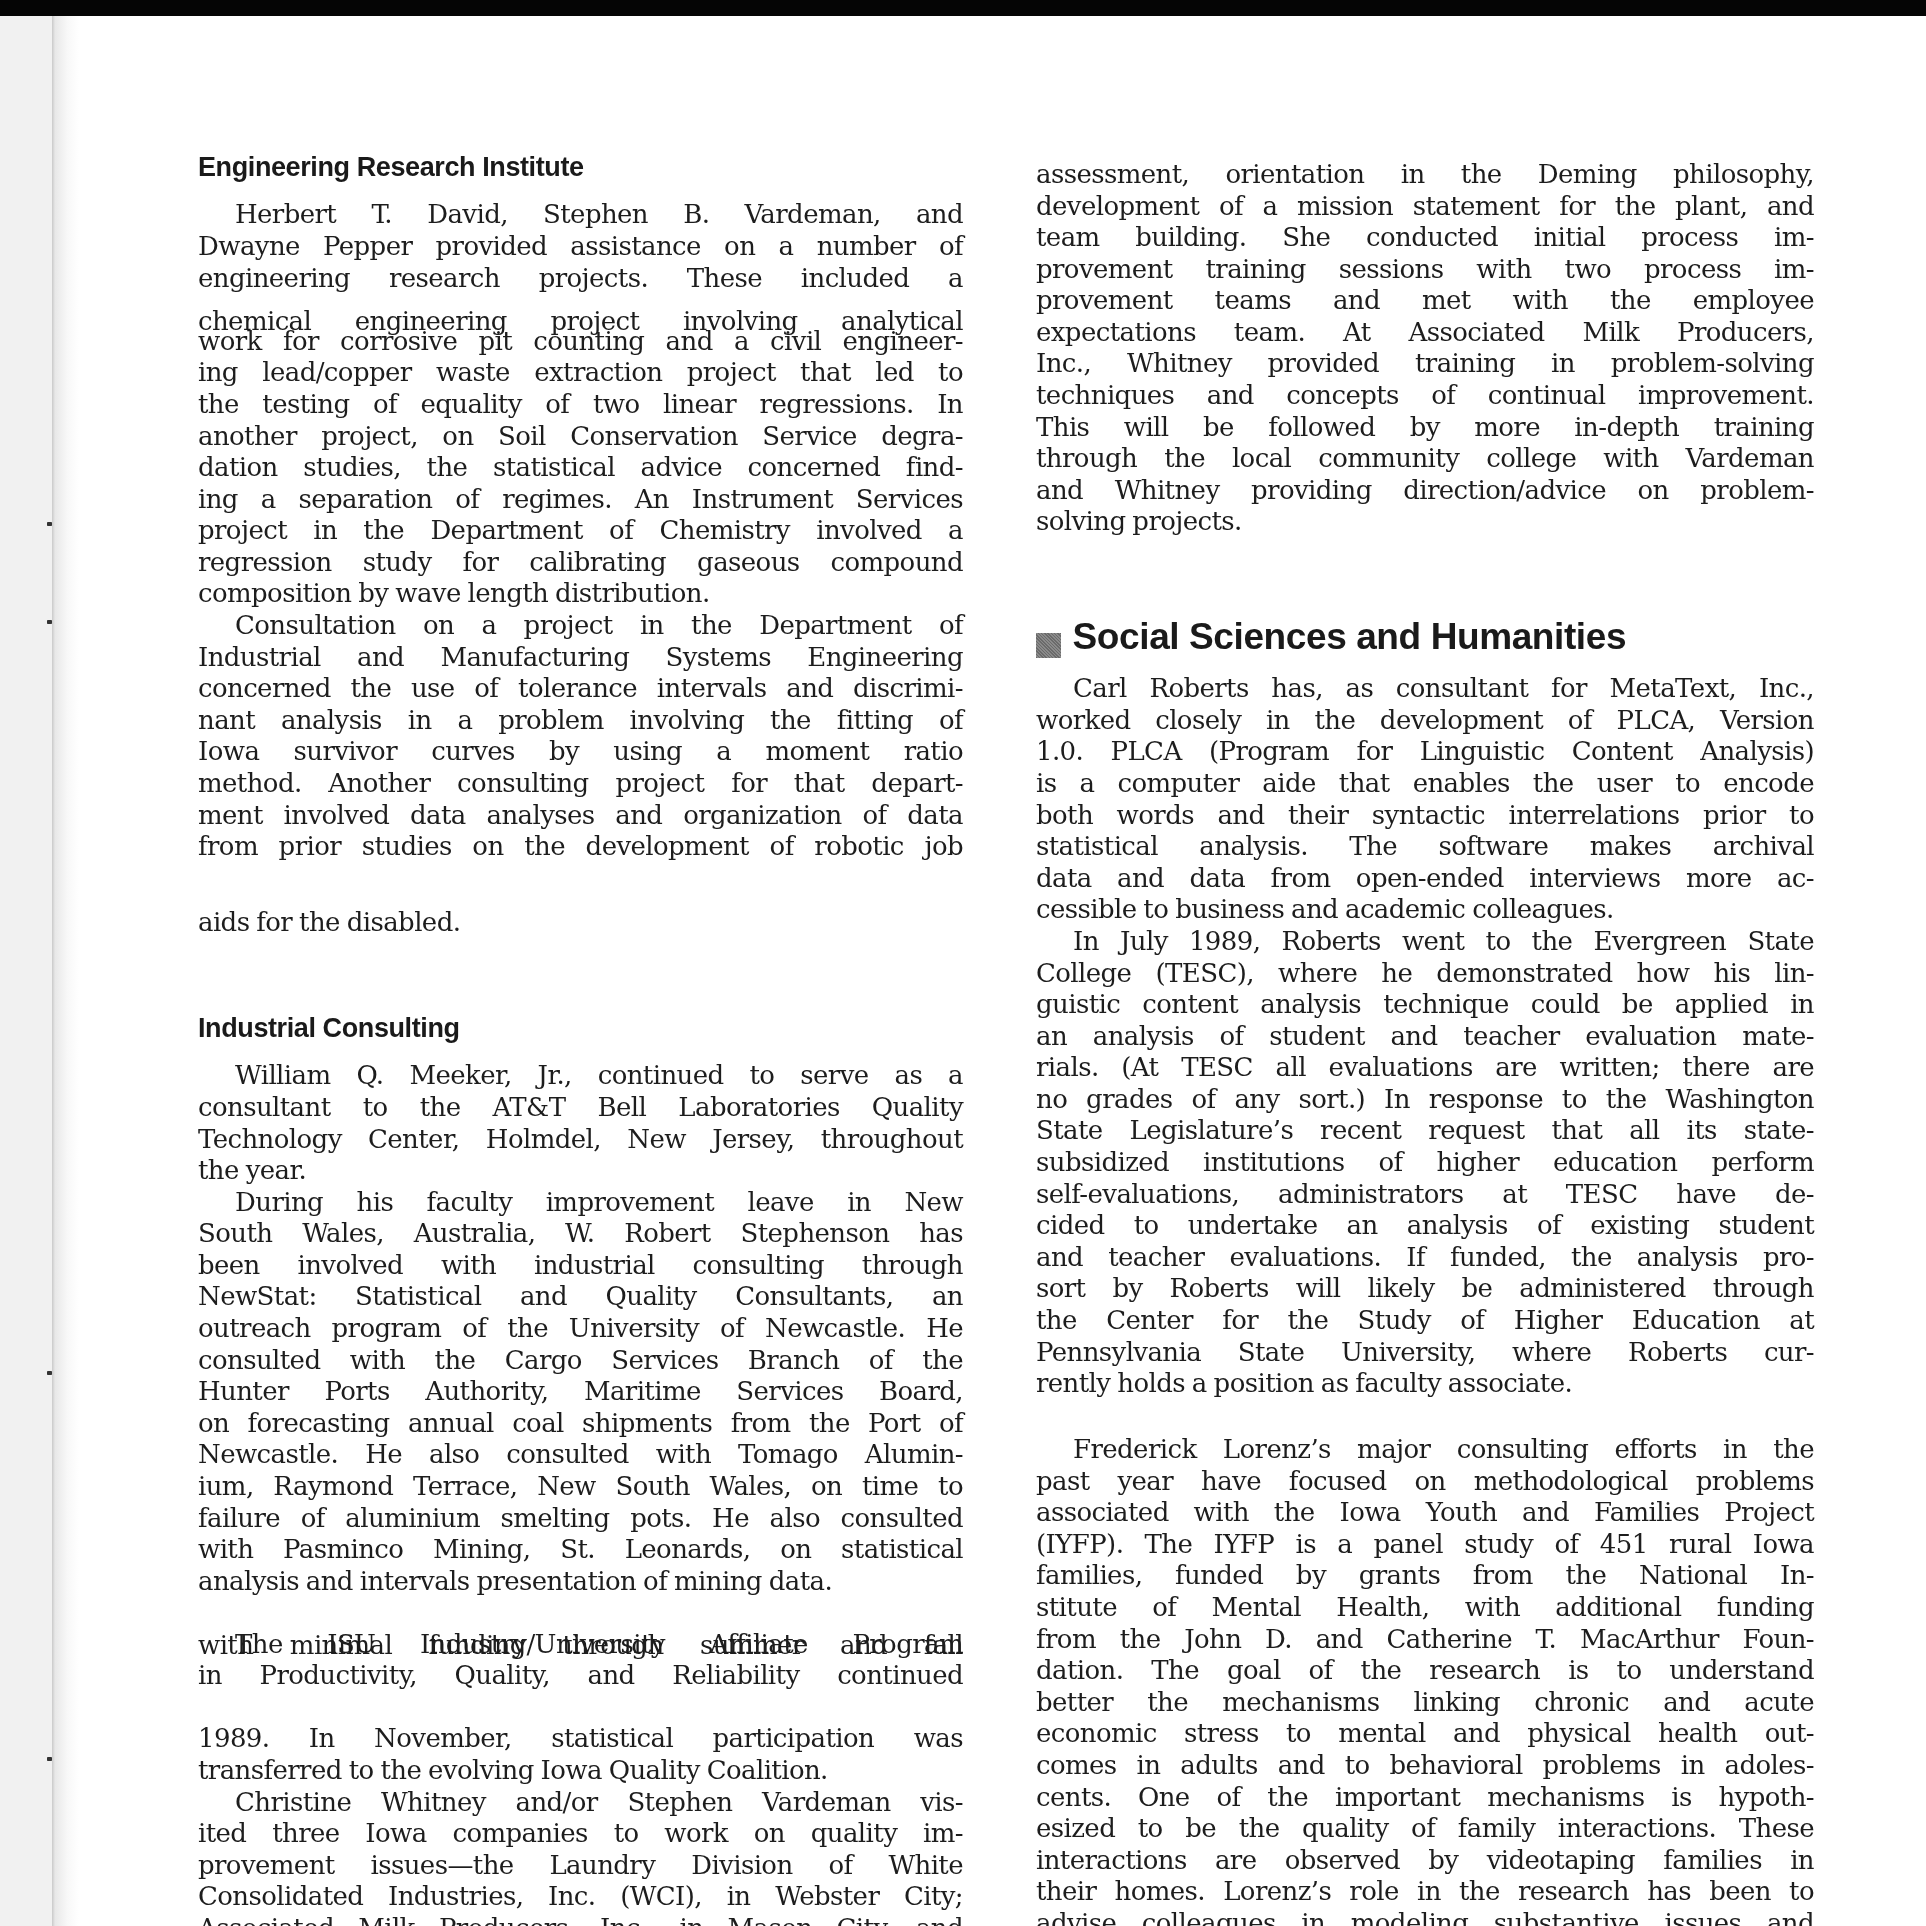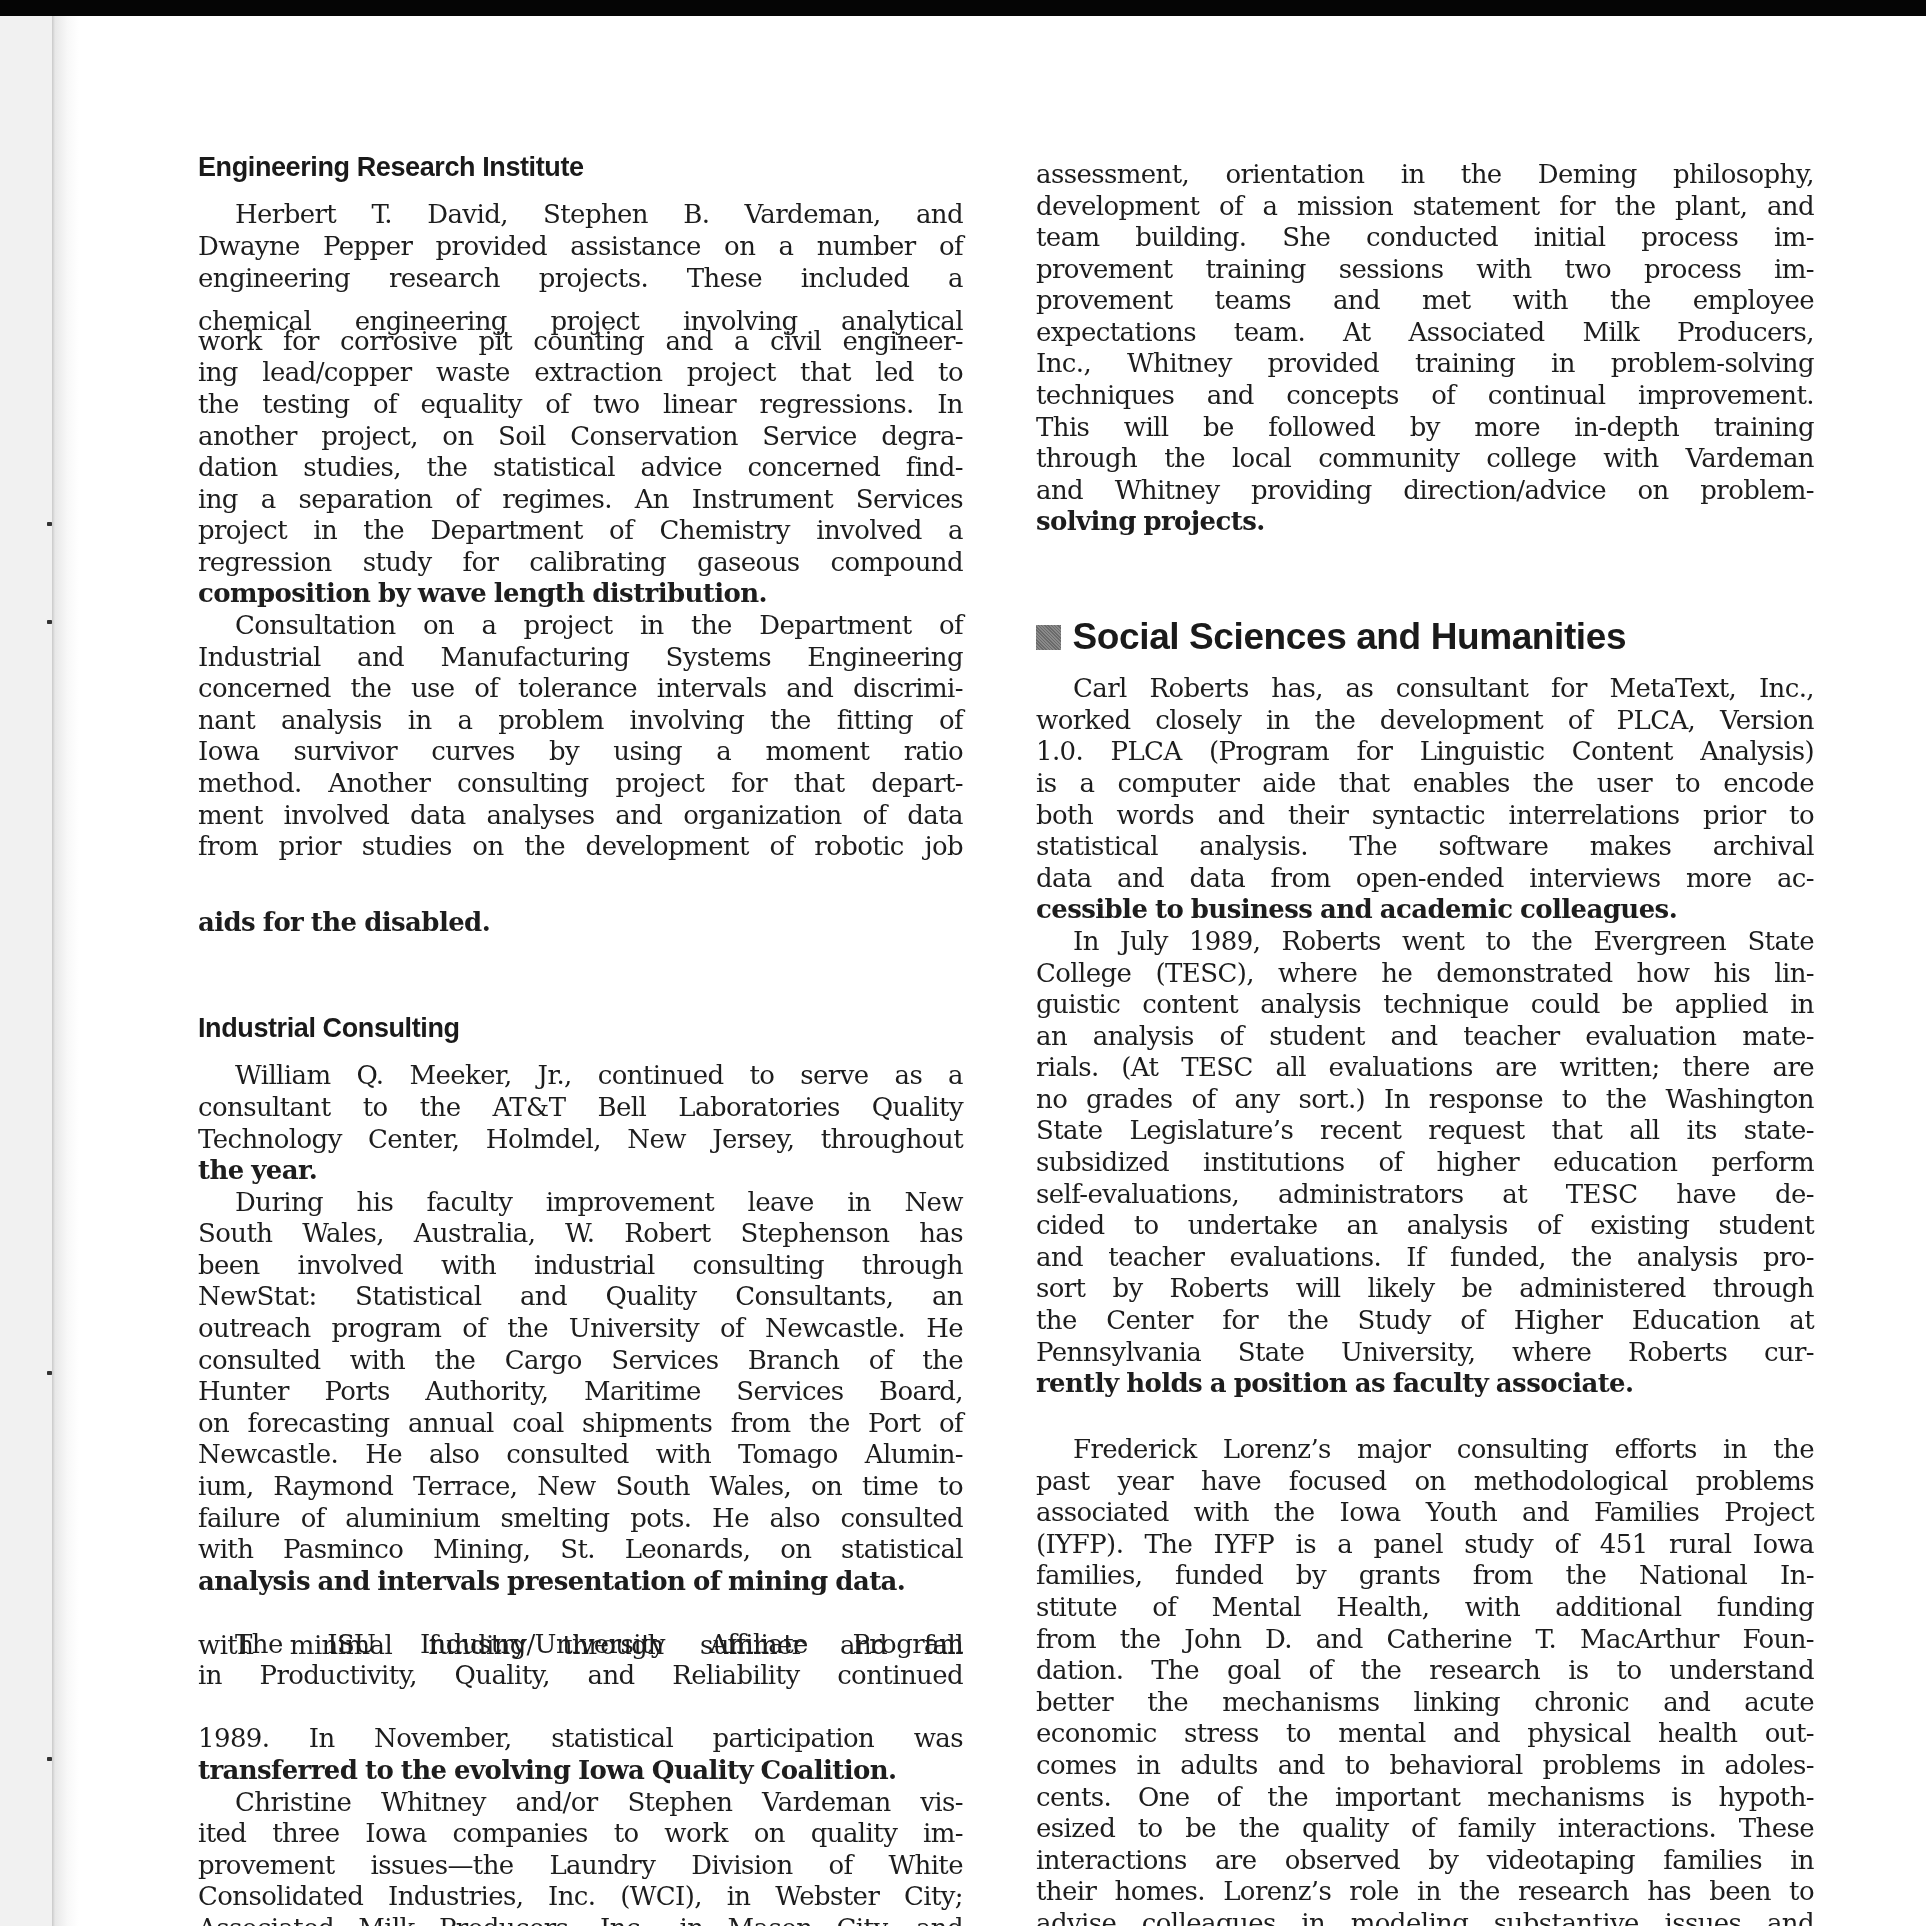--- a/index.html
+++ b/index.html
@@ -8,26 +8,26 @@
   .gutter { position:absolute; left:0; top:16px; width:52px; height:2526px; background:#f1f1f1; }
   .gutter-shadow { position:absolute; left:52px; top:16px; width:27px; height:2526px;
     background:linear-gradient(to right, #c9c9c9 0px, #e8e8e8 3.1px, #f8f8f8 15.4px, #ffffff 27px); }
   .tick { position:absolute; left:47px; width:5.4px; height:3.9px; background:#333; border-radius:0.8px; }
   .col { position:absolute; top:0; }
   .col-left { left:198px; width:765px; }
   .col-right { left:1036px; width:778px; }
   .line { position:absolute; left:0; right:0; height:32px; white-space:nowrap; overflow:visible;
     font-family:"DejaVu Serif", serif; font-size:26px; line-height:32px; color:#1d1d1d;
     text-align:justify; text-align-last:justify; letter-spacing:-0.6px; word-spacing:-0.8px; }
-  .line.last { text-align-last:left;font-weight:bold; }
+  .line.last { text-align-last:left; }
   .line.indent { padding-left:37px; }
   .subhead { position:absolute; left:0; font-family:"Liberation Sans", sans-serif; font-weight:bold;
     font-size:27px; color:#1a1a1a; letter-spacing:-0.4px; white-space:nowrap; }
   .sechead { position:absolute; left:0; font-family:"Liberation Sans", sans-serif; font-weight:bold;
-    font-size:37px; color:#1a1a1a; letter-spacing:-0.4px; white-space:nowrap; display:flex; align-items:center; }
+    font-size:37px; color:#1a1a1a; letter-spacing:-0.4px; white-space:nowrap; display:flex; align-items:flex-end; }
   .sec-square { width:25px; height:25px; background:#777; margin-right:11.6px; display:inline-block;
     background-image:repeating-linear-gradient(45deg,#6a6a6a 0 1.2px,#8a8a8a 1.2px 2.3px); }
 </style>
 </head>
 <body>
 
 <div class="topbar"></div>
 <div class="gutter"></div>
 <div class="gutter-shadow"></div>
 <div class="tick" style="top:522px"></div>

